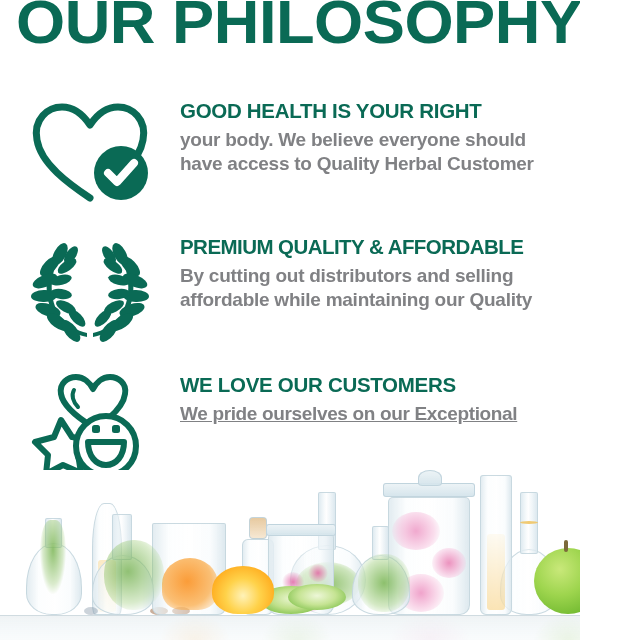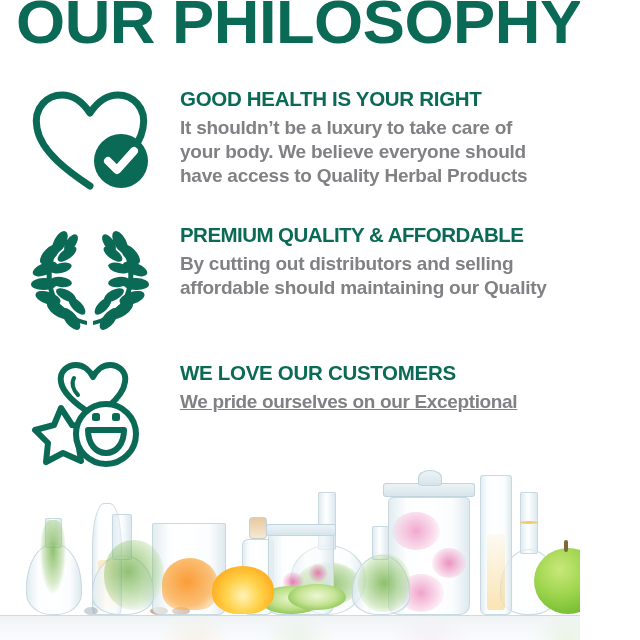--- a/index.html
+++ b/index.html
@@ -75,21 +75,21 @@
     color: #808184;
     font-weight: bold;
     font-size: 19px;
     line-height: 24px;
     letter-spacing: -0.25px;
     margin: 0;
   }
   .f-body span { display: block; white-space: nowrap; }
 
   
-  .feature.row1 { margin-top: 4px; }
+  .feature.row1 { margin-top: 16px; }
   .feature.row2 .f-head { letter-spacing: -0.55px; }
   .feature.row3 .f-body span { letter-spacing: -0.35px; text-decoration: underline; }
 
   
   .photo-band {
     position: absolute;
     left: 0;
     top: 470px;
     width: 640px;
     height: 170px;
@@ -167,23 +167,22 @@
       <div class="icon-wrap">
         <svg width="122" height="104" viewBox="0 0 122 104" aria-hidden="true">
           <path d="M61 98 C 40 84, 12 64, 8 40 C 4 19, 19 7, 33 7 C 46 7, 55 16, 61 25 C 67 16, 76 7, 89 7 C 103 7, 118 19, 114 40 C 112 51, 106 60, 98 68" fill="none" stroke="#0a6a55" stroke-width="7" stroke-linecap="round" stroke-linejoin="round"></path>
           <circle cx="92" cy="73" r="27" fill="#0a6a55"></circle>
           <path d="M79 73 L 88 82 L 105 63" fill="none" stroke="#ffffff" stroke-width="8" stroke-linecap="round" stroke-linejoin="round"></path>
         </svg>
       </div>
       <div class="feature-text">
         <p class="f-head">GOOD HEALTH IS YOUR RIGHT</p>
         <p class="f-body">
-          <span>It shouldn’t be a luxury to take care of</span>
           <span>your body. We believe everyone should</span>
-          <span>have access to Quality Herbal Products</span>
+          <span>have access to Quality Herbal Customer</span>
         </p>
       </div>
     </div>
 
     <div class="feature row2">
       <div class="icon-wrap">
         <svg width="120" height="106" viewBox="0 0 120 106" aria-hidden="true">
           <g fill="#0a6a55">
 
             <path d="M30 12 C 14 34, 12 62, 26 82 C 34 93, 46 99, 57 101 L 57 97 C 47 95, 37 89, 30 80 C 18 62, 19 36, 33 15 Z"></path>
@@ -225,21 +224,21 @@
               <ellipse cx="73" cy="82" rx="11" ry="5" transform="rotate(-46 73 82)"></ellipse>
               <ellipse cx="79" cy="19" rx="10" ry="5" transform="rotate(56 79 19)"></ellipse>
             </g>
           </g>
         </svg>
       </div>
       <div class="feature-text">
         <p class="f-head">PREMIUM QUALITY &amp; AFFORDABLE</p>
         <p class="f-body">
           <span>By cutting out distributors and selling</span>
-          <span>affordable should maintaining our Quality</span>
+          <span>affordable while maintaining our Quality</span>
         </p>
       </div>
     </div>
 
     <div class="feature row3">
       <div class="icon-wrap">
         <svg width="120" height="108" viewBox="0 0 120 108" aria-hidden="true">
           <g fill="none" stroke="#0a6a55" stroke-width="6" stroke-linecap="round" stroke-linejoin="round">
 
             <path d="M63 53 C 50 45, 33 32, 31 20 C 29 9, 38 3, 46 3 C 54 3, 60 9, 63 15 C 66 9, 72 3, 80 3 C 88 3, 97 9, 95 20 C 94 28, 87 37, 79 44"></path>

